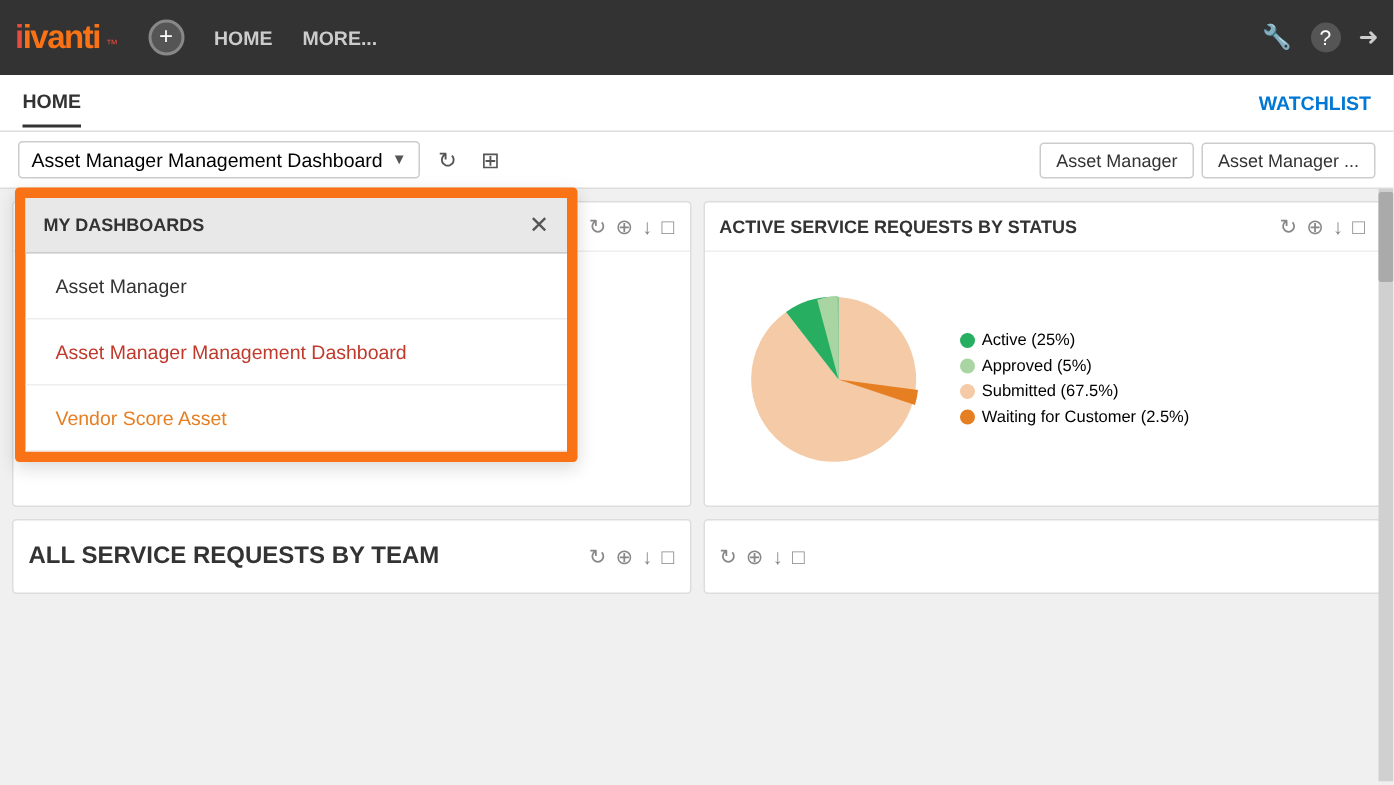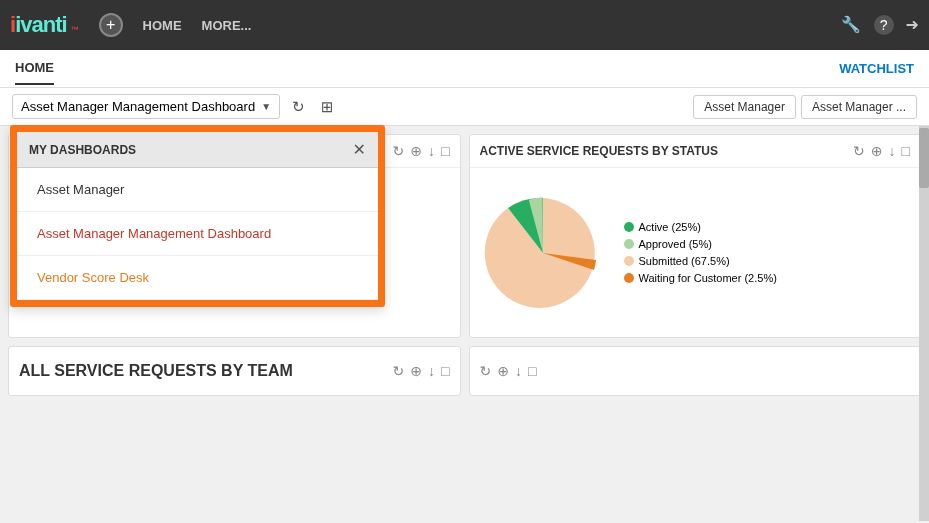--- a/index.html
+++ b/index.html
@@ -184,20 +184,21 @@
       font-size: 12px; font-weight: bold; color: #333; text-transform: uppercase;
     }
     .card-icons { display: flex; gap: 6px; align-items: center; }
     .card-icon { color: #888; font-size: 14px; cursor: pointer; }
 
     .card-body {
       flex: 1;
       display: flex;
       align-items: center;
       padding: 8px;
+      margin-left: 16px;
     }
 
     
     .pie-container {
       display: flex; align-items: center; gap: 16px; width: 100%;
     }
     .pie-svg { flex-shrink: 0; }
     .legend { display: flex; flex-direction: column; gap: 5px; font-size: 11px; }
     .legend-item { display: flex; align-items: center; gap: 5px; }
     .legend-dot { width: 10px; height: 10px; border-radius: 50%; flex-shrink: 0; }
@@ -232,21 +233,21 @@
     .scrollbar-thumb {
       width: 10px; height: 60px; background: #aaa; border-radius: 2px; margin-top: 2px;
     }
   </style>
 </head>
 <body>
 
 <div class="top-nav">
   <div class="logo">
     <span class="logo-text">
-      <span style="color:#e74c3c;">i</span><span style="color:#5eead4">ivanti</span>
+      <span style="color:#e74c3c;">i</span><span style="color:#f97316">ivanti</span>
     </span>
     <span style="color:#e74c3c; font-size:8px; margin-left:2px; margin-top:8px;">™</span>
   </div>
   <button class="nav-plus" style="border:2px solid #888; color:white; background:#555; font-size:16px;">+</button>
   <span class="nav-link">HOME</span>
   <span class="nav-link">MORE...</span>
   <div class="nav-spacer"></div>
   <div class="nav-icons">
     <span class="nav-icon">🔧</span>
     <span class="nav-icon" style="font-size:14px; background:#555; border-radius:50%; width:20px; height:20px; display:flex; align-items:center; justify-content:center; color:white;">?</span>
@@ -391,14 +392,14 @@
 
 <div class="dropdown-overlay">
   <div class="dropdown-header">
     <span>MY DASHBOARDS</span>
     <button class="dropdown-close">✕</button>
   </div>
   <div class="dropdown-item">Asset Manager</div>
   <div class="dropdown-item current-item">
     Asset Manager <span style="color:#c0392b;">Management Dashboard</span>
   </div>
-  <div class="dropdown-item vendor">Vendor Score Desk</div>
+  <div class="dropdown-item vendor">Vendor Score Asset</div>
 </div>
 
 </body></html>

